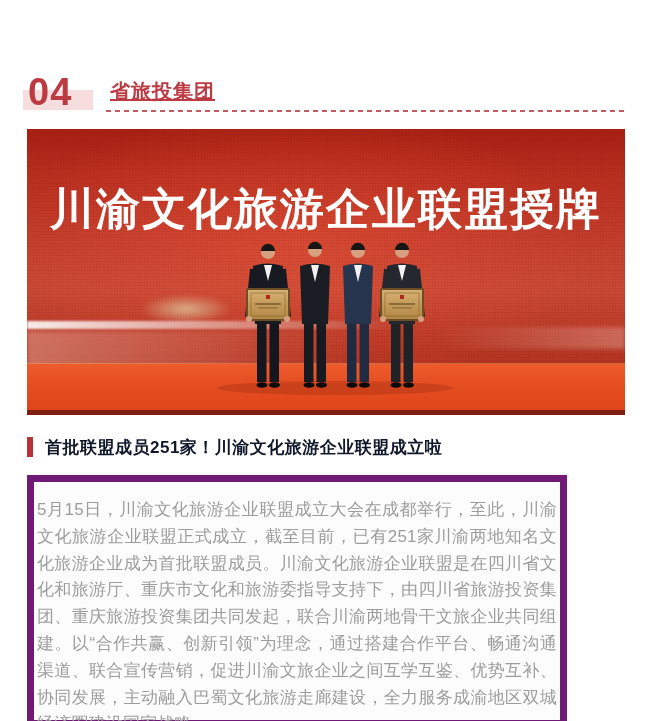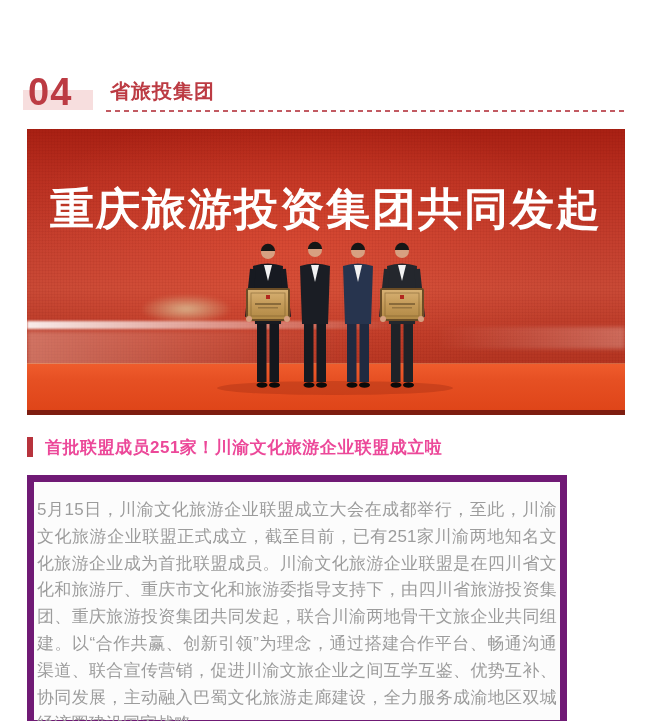--- a/index.html
+++ b/index.html
@@ -2,21 +2,21 @@
 <html><head>
 <meta charset="utf-8">
 <style>
   html,body{margin:0;padding:0;background:#ffffff;}
   body{font-family:"Liberation Sans","DejaVu Sans",sans-serif;}
   .page{position:relative;width:652px;height:721px;background:#ffffff;overflow:hidden;margin-top:32px;}
 
   
   .num-bg{position:absolute;left:23px;top:58px;width:70px;height:20px;background:#f7dede;}
   .num{position:absolute;left:28px;top:41px;font-size:38px;font-weight:800;color:#bc3b43;line-height:1;letter-spacing:1px;}
-  .sec-title{position:absolute;left:110px;top:46px;font-size:20px;font-weight:700;color:#bc3b43;letter-spacing:1px;margin:0;}
+  .sec-title{position:absolute;left:110px;top:46px;font-size:20px;font-weight:700;color:#bc3b43;letter-spacing:1px;margin:0;text-decoration:underline;}
   .dashes{position:absolute;left:106px;right:27px;top:78px;height:2px;
           background:repeating-linear-gradient(90deg,#c25a62 0 5px,transparent 5px 9px);}
 
   
   .photo{position:absolute;left:27px;top:97px;width:598px;height:286px;margin:0;overflow:hidden;
          background:linear-gradient(180deg,#a82013 0%,#b92f20 16%,#c43f2e 40%,#c94a36 56%,#bb3a27 72%,#b23420 84%,#ad2f1c 100%);}
   .photo .glow{position:absolute;inset:0;background:radial-gradient(ellipse at 45% 42%,rgba(255,96,62,0.32),transparent 62%);}
   .photo .mesh{position:absolute;inset:0;opacity:.8;background-image:
       repeating-linear-gradient(0deg,rgba(110,10,5,.07) 0 1px,transparent 1px 3px),
       repeating-linear-gradient(90deg,rgba(110,10,5,.07) 0 1px,transparent 1px 3px);}
@@ -31,21 +31,21 @@
   .streak-right{position:absolute;right:0;top:198px;width:32%;height:22px;filter:blur(2px);
       background:linear-gradient(270deg,rgba(255,235,228,0.28),transparent);}
   .carpet{position:absolute;left:0;right:0;bottom:5px;height:46px;
       background:linear-gradient(180deg,#ef5c2c 0%,#e65023 35%,#df4519 100%);
       box-shadow:0 -1px 0 rgba(255,170,110,0.45);}
   .stage-front{position:absolute;left:0;right:0;bottom:0;height:5px;background:#7e1d10;}
   .people{position:absolute;left:0;top:0;}
 
   
   .red-bar{position:absolute;left:27px;top:405px;width:6px;height:20px;background:#b7333c;}
-  .subtitle{position:absolute;left:45px;top:404px;margin:0;font-size:17px;font-weight:700;color:#ec4899;letter-spacing:0.5px;}
+  .subtitle{position:absolute;left:45px;top:404px;margin:0;font-size:17px;font-weight:700;color:#0f172a;letter-spacing:0.5px;}
 
   
   .body-box{position:absolute;left:27px;top:443px;width:540px;height:252px;box-sizing:border-box;
       border:7px solid #701a75;background:#fcfcfc;padding:15px 3px;}
   .body-box p{margin:0;font-size:17px;line-height:26.8px;color:#9c9c9c;text-align:justify;letter-spacing:0.2px;}
 </style>
 </head>
 <body>
 
 <div class="page">
@@ -59,21 +59,21 @@
 
   <figure class="photo">
     <div class="glow"></div>
     <div class="mesh"></div>
     <div class="blob"></div>
     <div class="streak-main"></div>
     <div class="streak-soft"></div>
     <div class="streak-right"></div>
     <div class="carpet"></div>
     <div class="stage-front"></div>
-    <div class="banner-text">重庆旅游投资集团共同发起</div>
+    <div class="banner-text">川渝文化旅游企业联盟授牌</div>
 
     <svg class="people" width="598" height="286" viewBox="0 0 598 286">
       <defs>
         <linearGradient id="gold" x1="0" y1="0" x2="0" y2="1">
           <stop offset="0" stop-color="#d8b275"></stop>
           <stop offset="0.5" stop-color="#c49a58"></stop>
           <stop offset="1" stop-color="#b08844"></stop>
         </linearGradient>
       </defs>
       <ellipse cx="308" cy="259" rx="118" ry="7" fill="rgba(90,12,5,0.18)"></ellipse>

